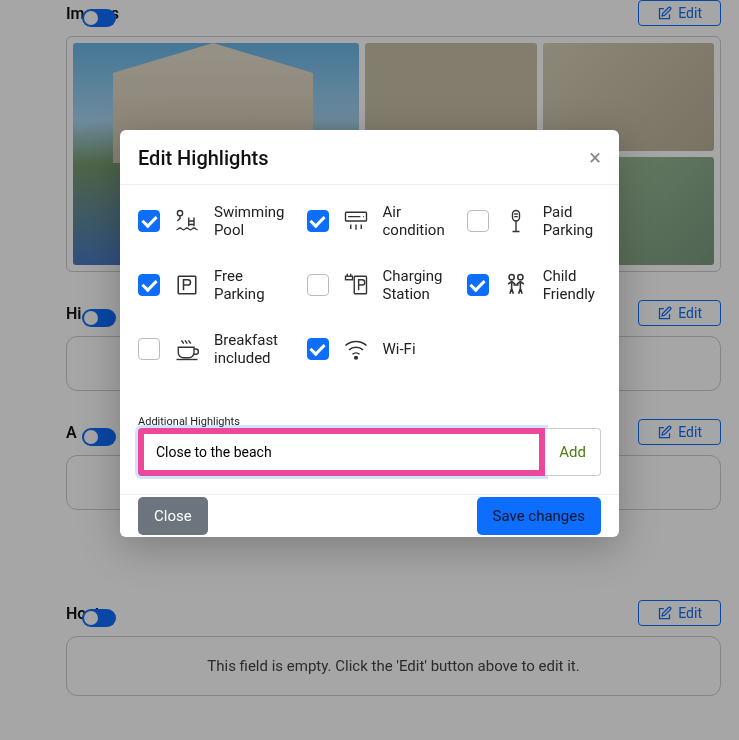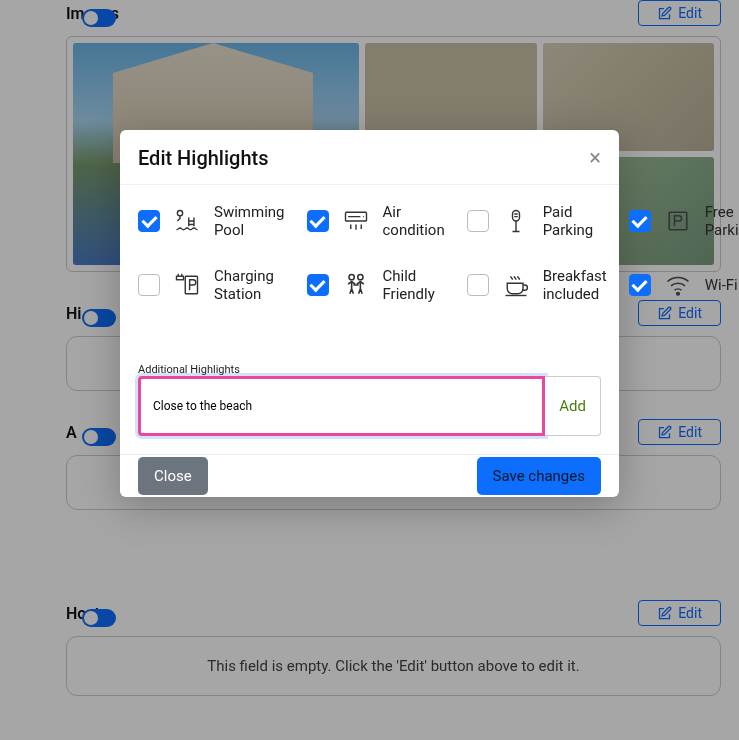--- a/index.html
+++ b/index.html
@@ -22,31 +22,31 @@
 .img-sm.b{background:linear-gradient(135deg,#d8d0b8,#b8b098)}
 .img-sm.c{background:linear-gradient(180deg,#ddd,#999)}
 .img-sm.d{background:linear-gradient(135deg,#a8c8a0,#7a9b7e)}
 .empty-box{border:1px solid #ccc;border-radius:11px;padding:20px;text-align:center;color:#444;font-size:15px;margin-left:48px}
 .overlay{position:absolute;inset:0;background:rgba(0,0,0,0.35);z-index:2}
 .modal{position:absolute;left:120px;top:130px;width:499px;background:#fff;border-radius:6px;z-index:3;box-shadow:0 10px 40px rgba(0,0,0,0.25)}
 .modal-header{display:flex;align-items:center;justify-content:space-between;padding:16px 18px 14px}
 .modal-title{font-size:20px;font-weight:500;color:#111}
 .modal-close{background:none;border:none;font-size:22px;color:#888;cursor:pointer;line-height:1}
 .modal-body{border-top:1px solid #eee;padding:18px}
-.checks{display:grid;grid-template-columns:1fr 1fr 1fr 1fr;row-gap:28px;column-gap:22px;margin-bottom:60px}
+.checks{display:grid;grid-template-columns:1fr 1fr 1fr;row-gap:28px;column-gap:22px;margin-bottom:48px}
 .check-item{display:flex;align-items:center;gap:12px}
 .check{width:22px;height:22px;border:1px solid #bbb;border-radius:4px;cursor:pointer;flex-shrink:0;display:flex;align-items:center;justify-content:center}
 .check.on{background:#0d6efd;border-color:#0d6efd}
 .check.on::after{content:"";width:6px;height:11px;border:solid #fff;border-width:0 3px 3px 0;transform:rotate(45deg);margin-top:-2px}
 .amenity-icon{width:30px;height:30px;flex-shrink:0;display:flex;align-items:center;justify-content:center}
 .amenity-icon svg{width:28px;height:28px}
 .check-label{font-size:15px;color:#222}
 .addl-label{font-size:11px;color:#222;margin-bottom:0}
 .addl-row{display:flex}
-.addl-input{flex:1;border:3px solid #ec4899;border-radius:4px 0 0 4px;padding:20px 12px;font-size:12px;outline:none;box-shadow:0 0 0 3px rgba(13,110,253,0.2)}
+.addl-input{flex:1;border:6px solid #ec4899;border-radius:4px 0 0 4px;padding:10px 12px;font-size:14px;outline:none;box-shadow:0 0 0 3px rgba(13,110,253,0.2)}
 .addl-btn{border:1px solid #ccc;border-left:none;background:#fff;padding:0 14px;border-radius:0 4px 4px 0;font-size:15px;color:#4d7c0f;cursor:pointer}
 .modal-footer{border-top:1px solid #eee;padding:2px 18px;display:flex;justify-content:space-between}
 .btn{border:none;border-radius:5px;padding:10px 16px;font-size:15px;cursor:pointer}
 .btn-sec{background:#6c757d;color:#fff}
 .btn-pri{background:#0d6efd;color:#0f172a}
 .section-row{position:relative;display:flex;align-items:center}
 </style>
 </head>
 <body>
 

